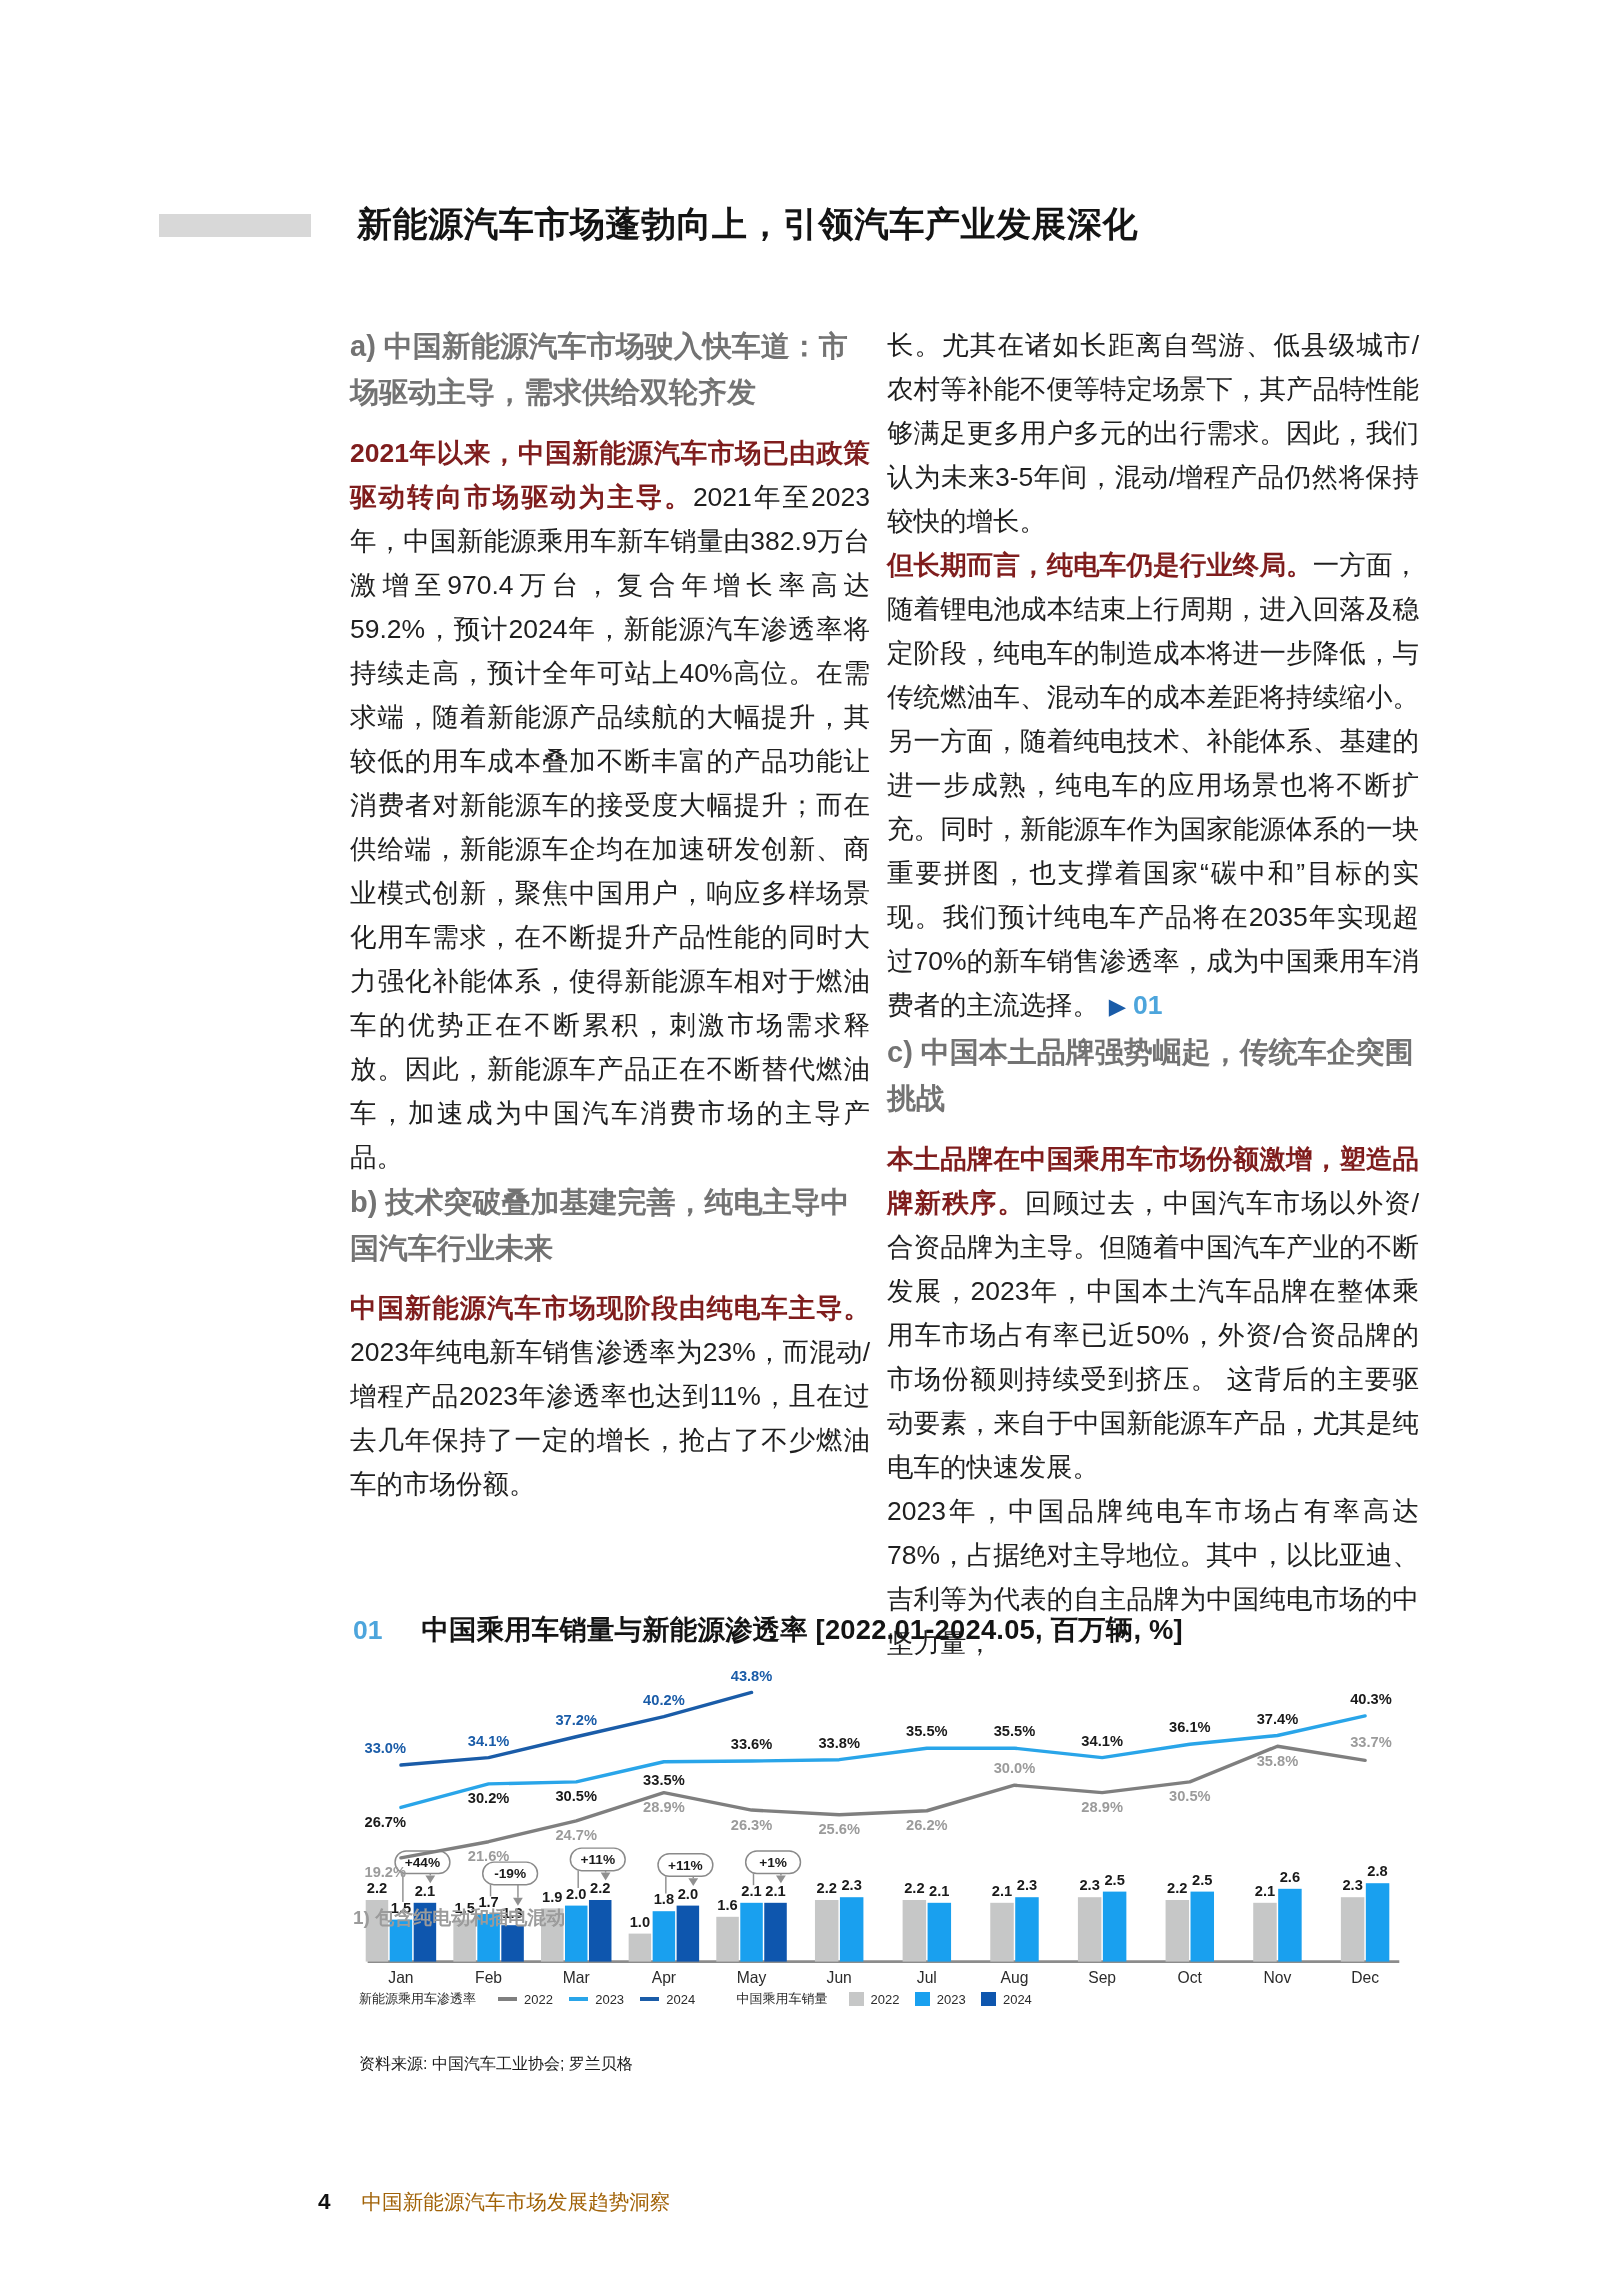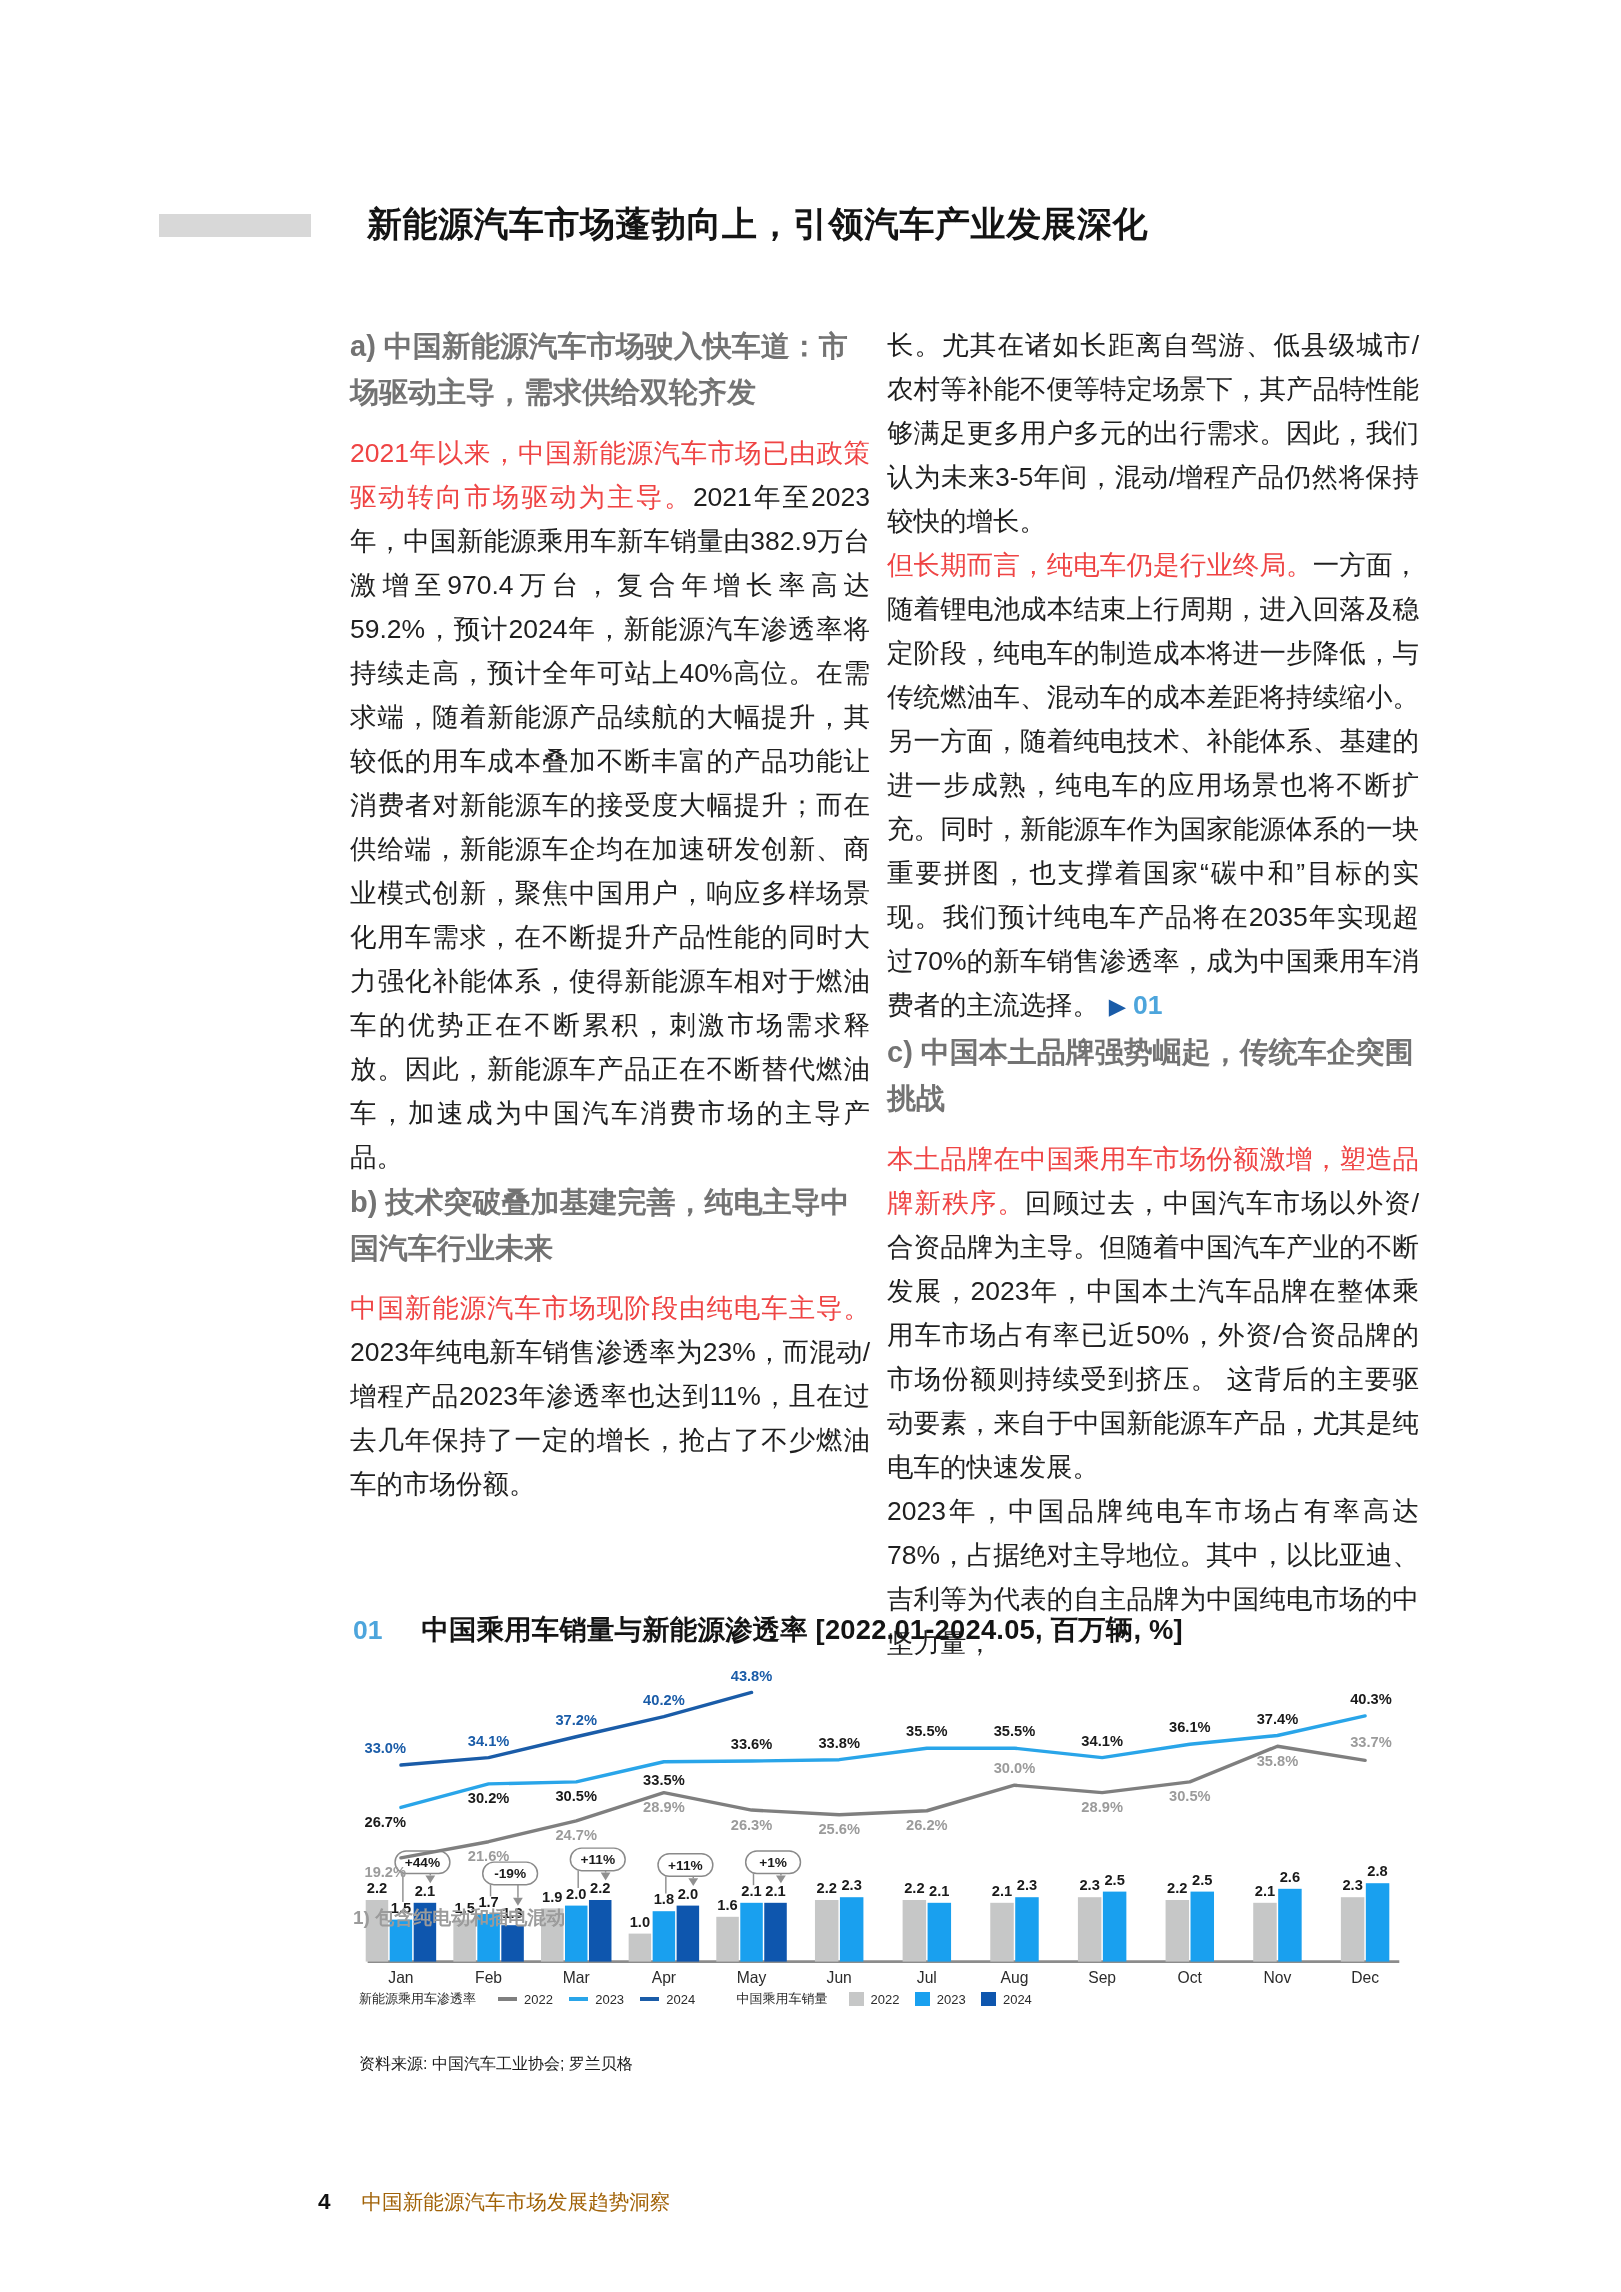--- a/index.html
+++ b/index.html
@@ -6,36 +6,36 @@
   body{
     width:1621px;height:2293px;background:#ffffff;
     font-family:"Liberation Sans","DejaVu Sans",sans-serif;
     -webkit-font-smoothing:antialiased;
   }
   .page{position:relative;width:1621px;height:2293px;background:#fff;overflow:hidden;}
 
   .deco-rect{position:absolute;left:159px;top:214px;width:152px;height:22.5px;background:#D8D8D8;}
 
   .doc-title{
-    position:absolute;left:367px;top:202px;width:1078px;
+    position:absolute;left:357px;top:202px;width:1078px;
     font-size:35px;font-weight:bold;color:#141414;line-height:43px;letter-spacing:0.5px;
   }
 
   .col{position:absolute;top:323px;}
   .col-left{left:350px;width:520px;}
   .col-right{left:887px;width:532px;}
 
   h2.sec{
     margin:0 0 15.7px 0;font-size:29px;line-height:46px;font-weight:bold;color:#737373;
     text-align:left;
   }
   p.body{
     margin:0;font-size:26.5px;line-height:44px;color:#1f1f1f;text-align:justify;
   }
-  p.body b,.lead{font-weight:normal;color:#ef4444;}
+  p.body b,.lead{font-weight:bold;color:#7f1d1d;}
   .gap-lg{margin-bottom:49px;}
   .gap-md{margin-bottom:27.4px;}
   .gap-c{margin-bottom:39px;}
   .gap-sm{margin-bottom:29px;}
   .pt{margin-top:5.9px;}
 
   .ref-arrow{color:#1A5CA8;font-size:22.5px;margin-left:9.8px;}
   .ref-num{color:#4DA5DC;font-weight:bold;margin-left:6.9px;}
 
   .fig-header{position:absolute;left:353px;top:1612px;display:flex;align-items:baseline;}

